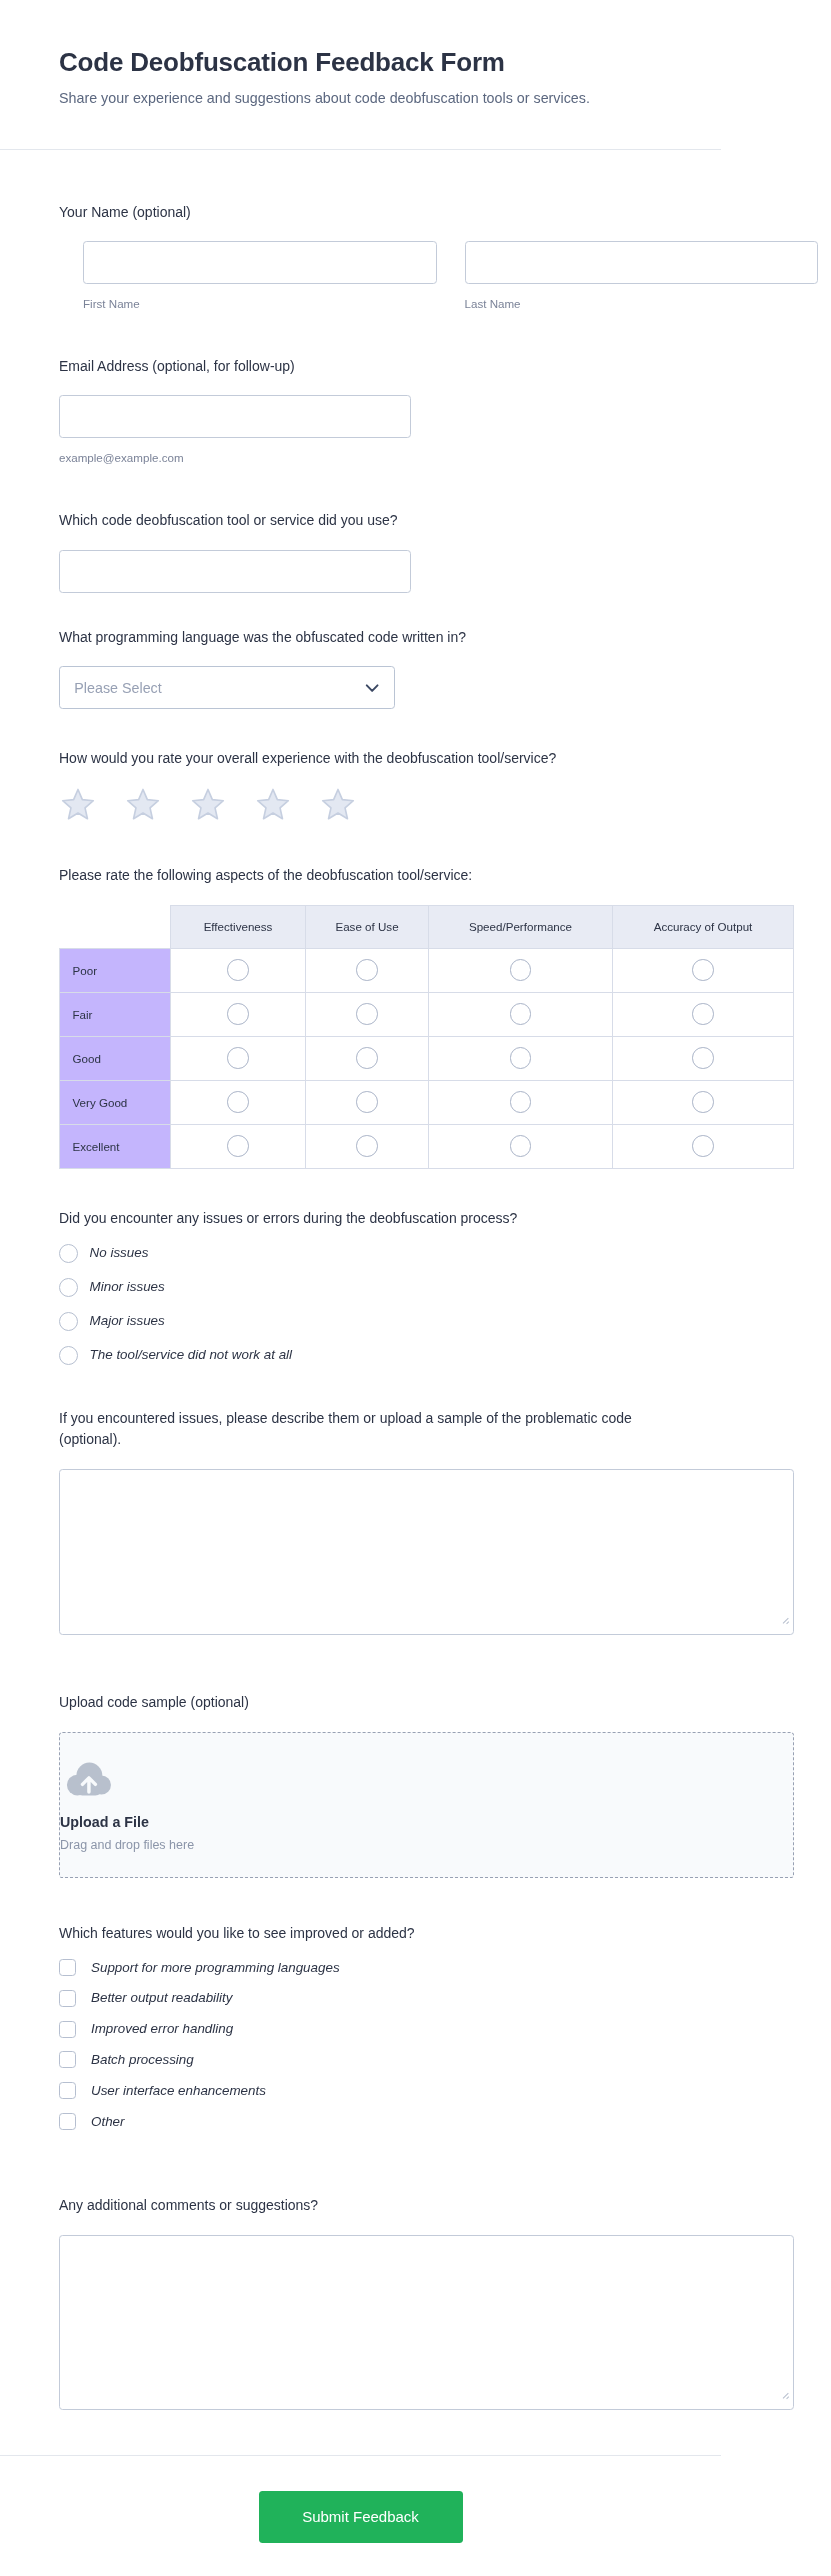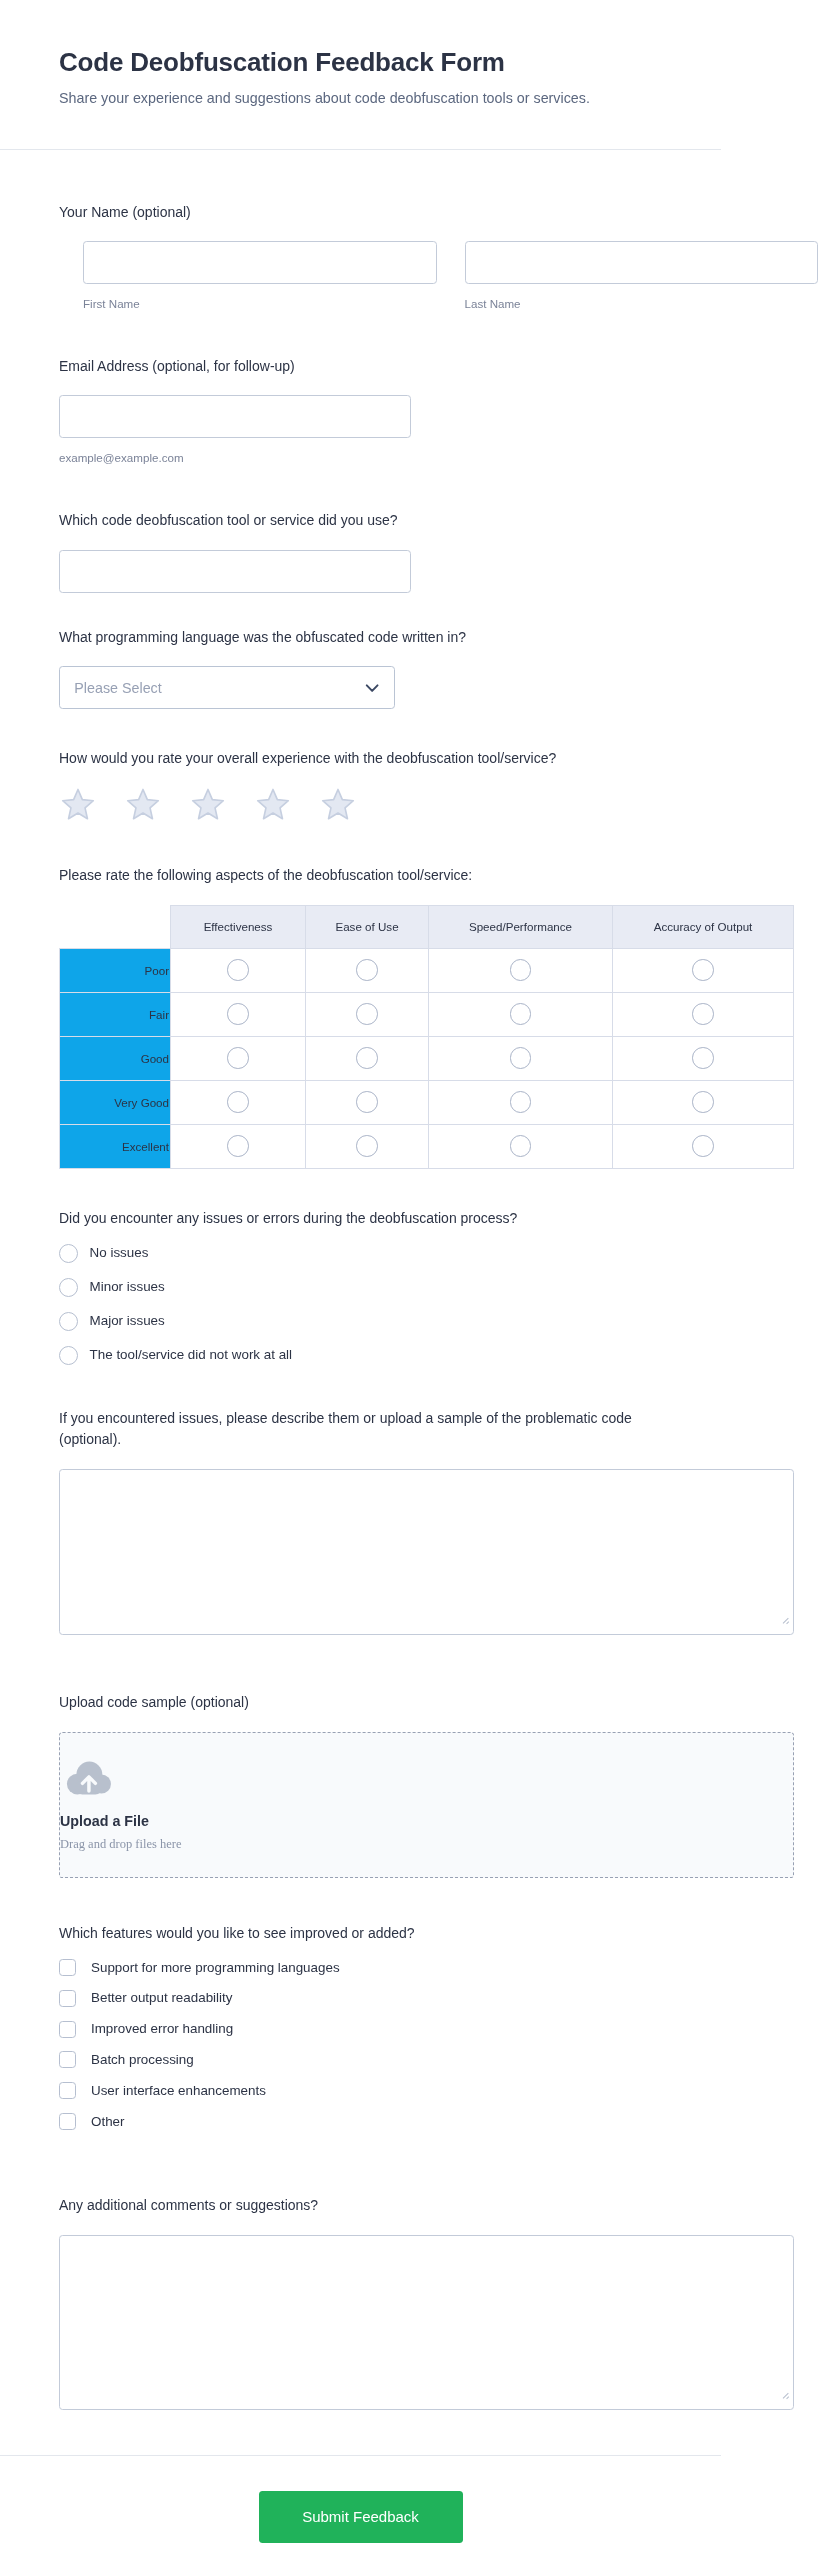--- a/index.html
+++ b/index.html
@@ -102,23 +102,23 @@
   .matrix th, .matrix td { border: 0.9px solid #d7dce8; }
   .matrix thead th {
     background: #e8ebf4;
     height: 43px;
     font-weight: 500;
     text-align: center;
     padding: 0 22px;
   }
   .matrix thead th.corner { background: transparent; border: none; }
   .matrix tbody th {
-    background: #0ea5e9;
+    background: #c4b5fd;
     font-weight: 400;
-    text-align: right;
+    text-align: left;
     padding-left: 12.5px;
     height: 44px;
   }
   .matrix tbody td { background: #fff; text-align: center; }
   .m-radio {
     display: inline-block;
     width: 21.5px; height: 21.5px;
     border: 0.9px solid #a9b3c7;
     border-radius: 50%;
     background: #fff;
@@ -139,21 +139,21 @@
   }
   .check-row { margin-bottom: 13.4px; }
   .check {
     width: 17px; height: 17px;
     border: 0.9px solid #b6bfd0;
     border-radius: 3.6px;
     background: #fff;
     flex: 0 0 auto;
     margin-right: 15px;
   }
-  .opt-label { font-size: 13.4px; color: #2c3345; line-height: 1.3; }
+  .opt-label { font-size: 13.4px; color: #2c3345; line-height: 1.3; font-style: italic; }
 
   
   .ta-wrap { position: relative; width: 735px; }
   .big-textarea {
     width: 735px;
     border: 0.9px solid #c3cbd9;
     border-radius: 3.6px;
     background: #fff;
     resize: none;
     padding: 10.7px;
@@ -174,21 +174,21 @@
     border: 0.9px dashed #98a1b3;
     border-radius: 3.6px;
     background: #f8fafc;
     display: flex;
     flex-direction: column;
     align-items: flex-start;
     justify-content: center;
     cursor: pointer;
   }
   .upload-title { font-size: 14.3px; font-weight: 700; color: #2c3345; margin-top: 10.7px; }
-  .upload-hint { font-size: 12.5px; color: #8b95a9; margin-top: 8px; font-family: Liberation Serif, serif; }
+  .upload-hint { font-size: 12.5px; color: #8b95a9; margin-top: 8px; }
 
   
   .bottom-divider { margin-top: 45px; }
   .submit-row { display: flex; justify-content: center; padding: 35px 0 46px 0; }
   .submit-button {
     width: 204px;
     height: 52px;
     background: #20b25a;
     border: none;
     border-radius: 3.6px;

